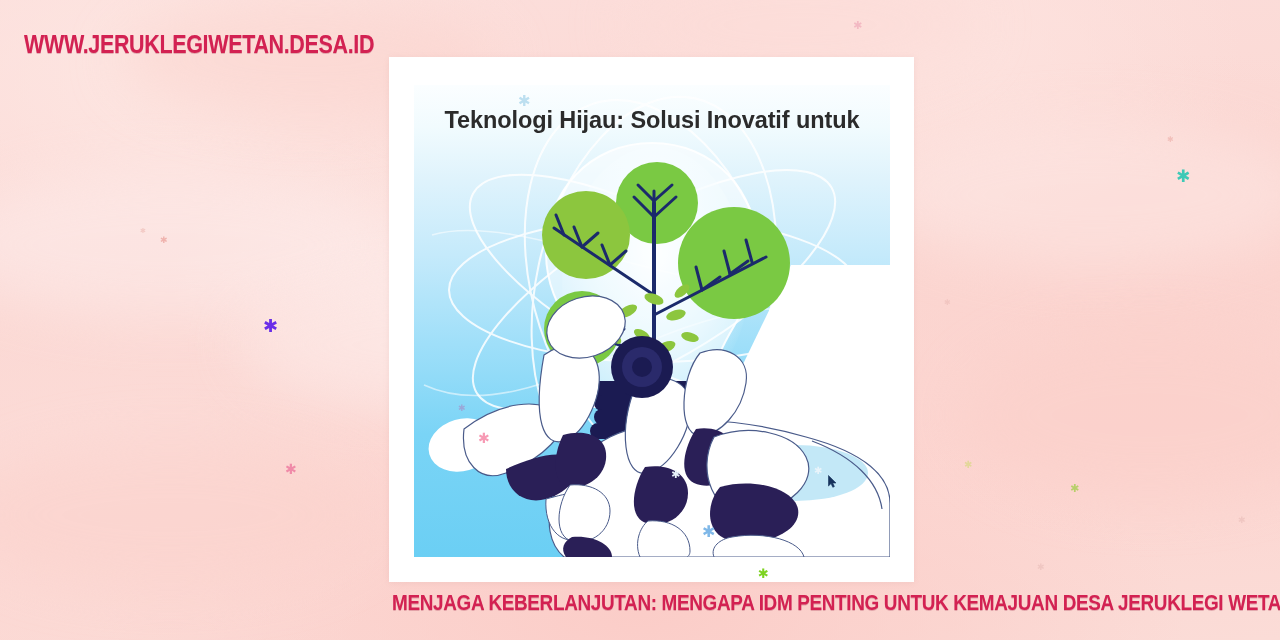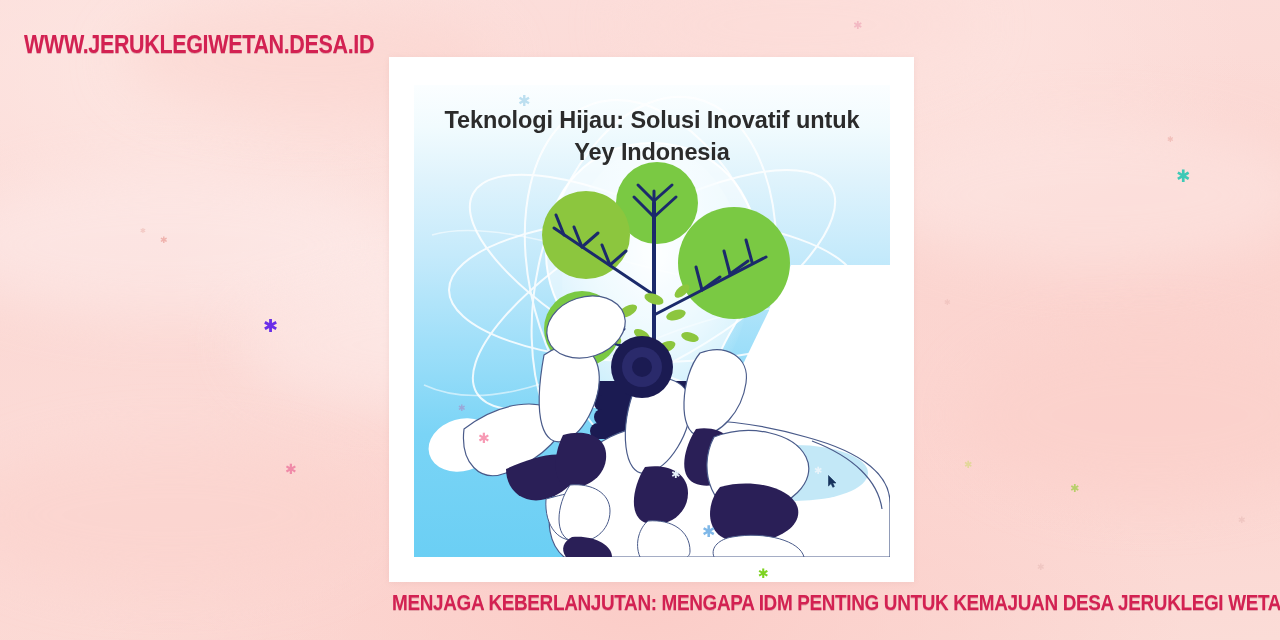--- a/index.html
+++ b/index.html
@@ -259,21 +259,20 @@
         <path d="M318 452 C352 446 386 456 390 472 L300 472 C296 462 306 454 318 452 Z" fill="#ffffff" stroke="#4a5b8a" stroke-width="1"></path>
       </g>
 
       <path d="M398 356 C440 372 464 396 468 424" fill="none" stroke="#4a5b8a" stroke-width="1.2"></path>
     </svg>
 
     <div style="position:absolute;left:0;top:20px;width:100%;text-align:center;
                 color:#2b2b2b;font-weight:bold;font-size:23.5px;line-height:1.35;
                 letter-spacing:-0.1px;">
       <div>Teknologi Hijau: Solusi Inovatif untuk</div>
-      <div>Yey Indonesia</div>
     </div>
   </div>
 </div>
 
 <div id="caption" class="stamp-text">MENJAGA KEBERLANJUTAN: MENGAPA IDM PENTING UNTUK KEMAJUAN DESA JERUKLEGI WETAN</div>
 
 <div id="star-layer">
     <div class="star" style="left: 853px; top: 20px; font-size: 11px; color: rgb(243, 185, 195);">✱</div>
     <div class="star" style="left: 1176px; top: 168px; font-size: 17px; color: rgb(62, 201, 182);">✱</div>
     <div class="star" style="left: 263px; top: 317px; font-size: 18px; color: rgb(106, 46, 232);">✱</div>

